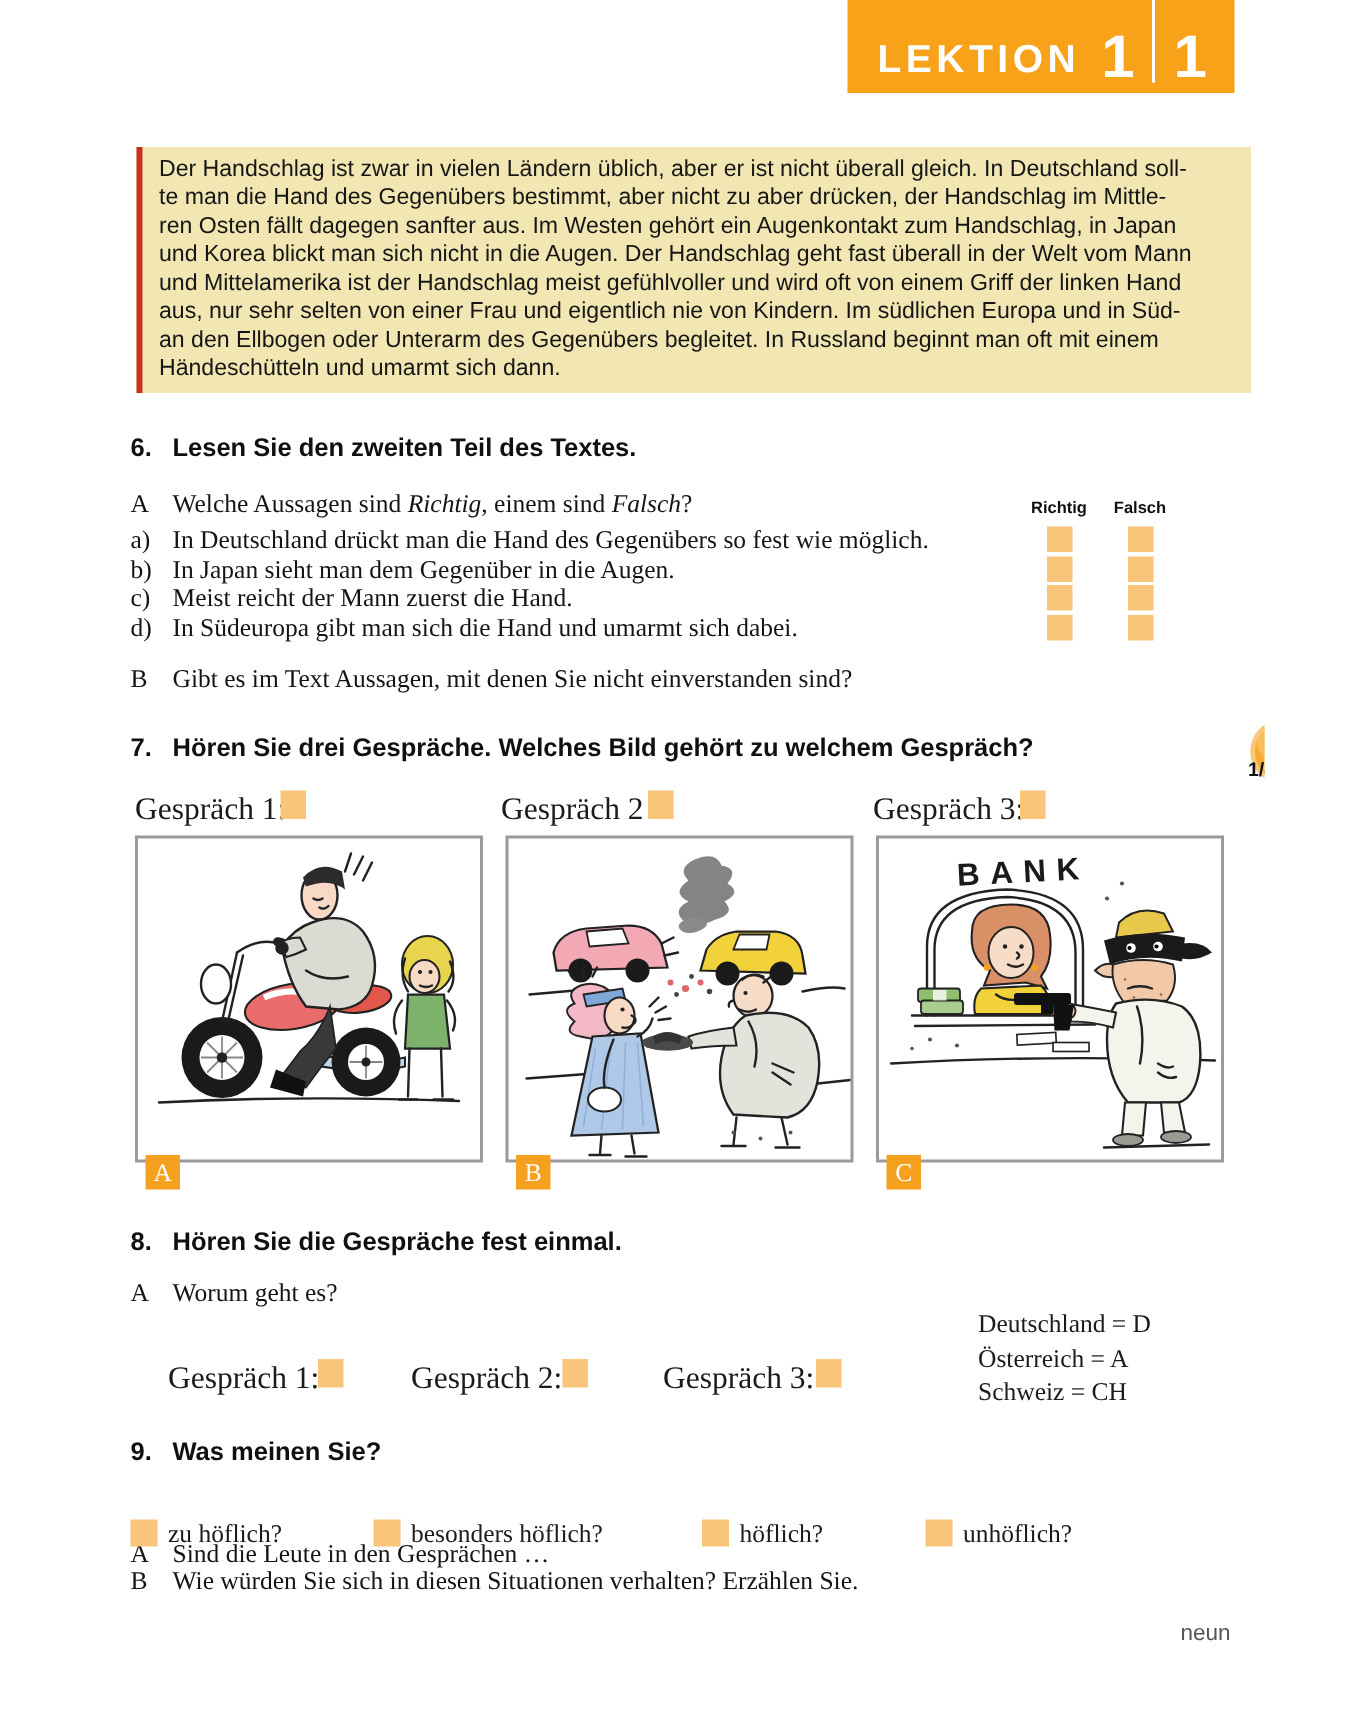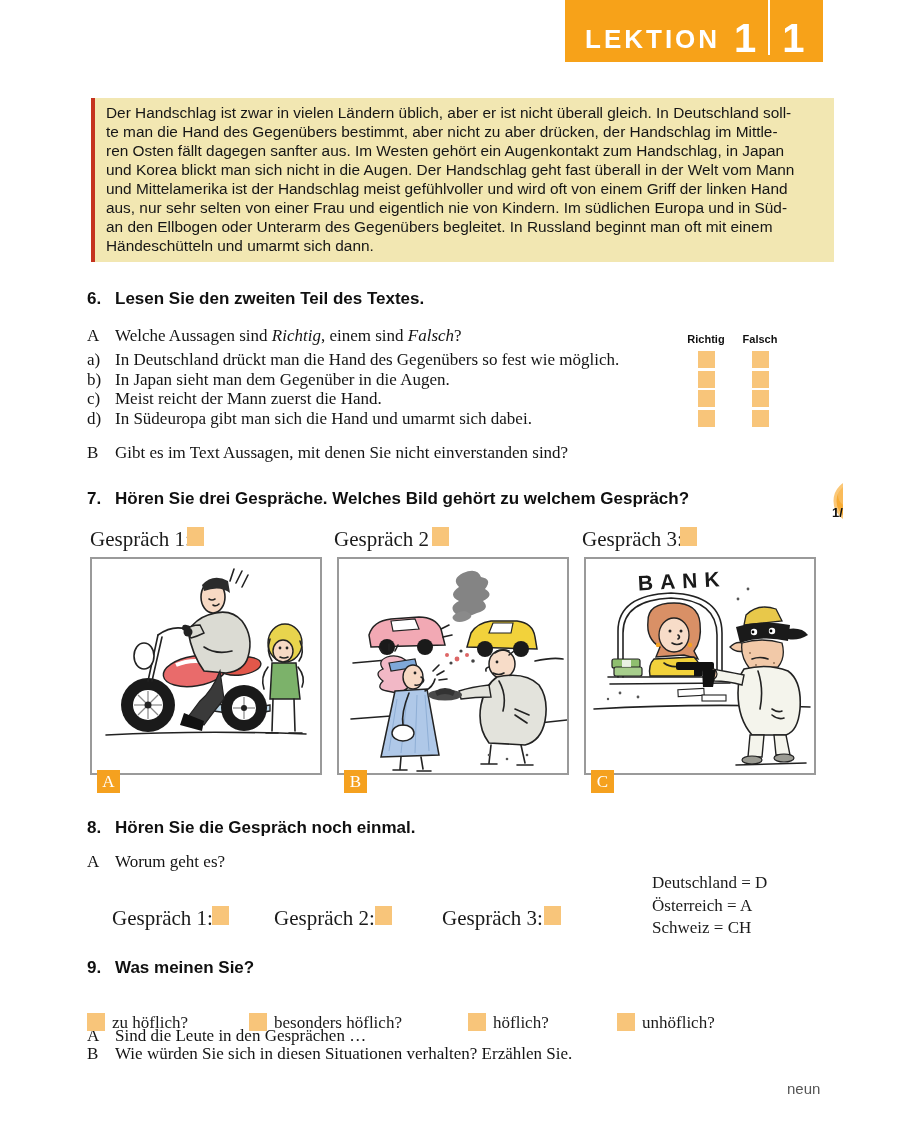--- a/index.html
+++ b/index.html
@@ -359,21 +359,21 @@
       <ellipse cx="198" cy="199" rx="10" ry="4" fill="#9a9a92" stroke="#222" stroke-width="1.2"></ellipse>
       <path class="sk" d="M150 206 L 220 204"></path>
     </svg>
   </div>
 
   <div class="img-label" style="left:85px; top:770px;">A</div>
   <div class="img-label" style="left:332px; top:770px;">B</div>
   <div class="img-label" style="left:579px; top:770px;">C</div>
 
   <div class="sec-head" style="top:818px;">
-    <span class="sec-num">8.</span><span>Hören Sie die Gespräch noch einmal.</span>
+    <span class="sec-num">8.</span><span>Hören Sie die Gespräche fest einmal.</span>
   </div>
 
   <div class="srow" style="top:852px;">
     <span class="rlabel">A</span><span>Worum geht es?</span>
   </div>
 
   <div class="legend">
       <div>Deutschland = D</div>
       <div>Österreich = A</div>
       <div>Schweiz = CH</div>

